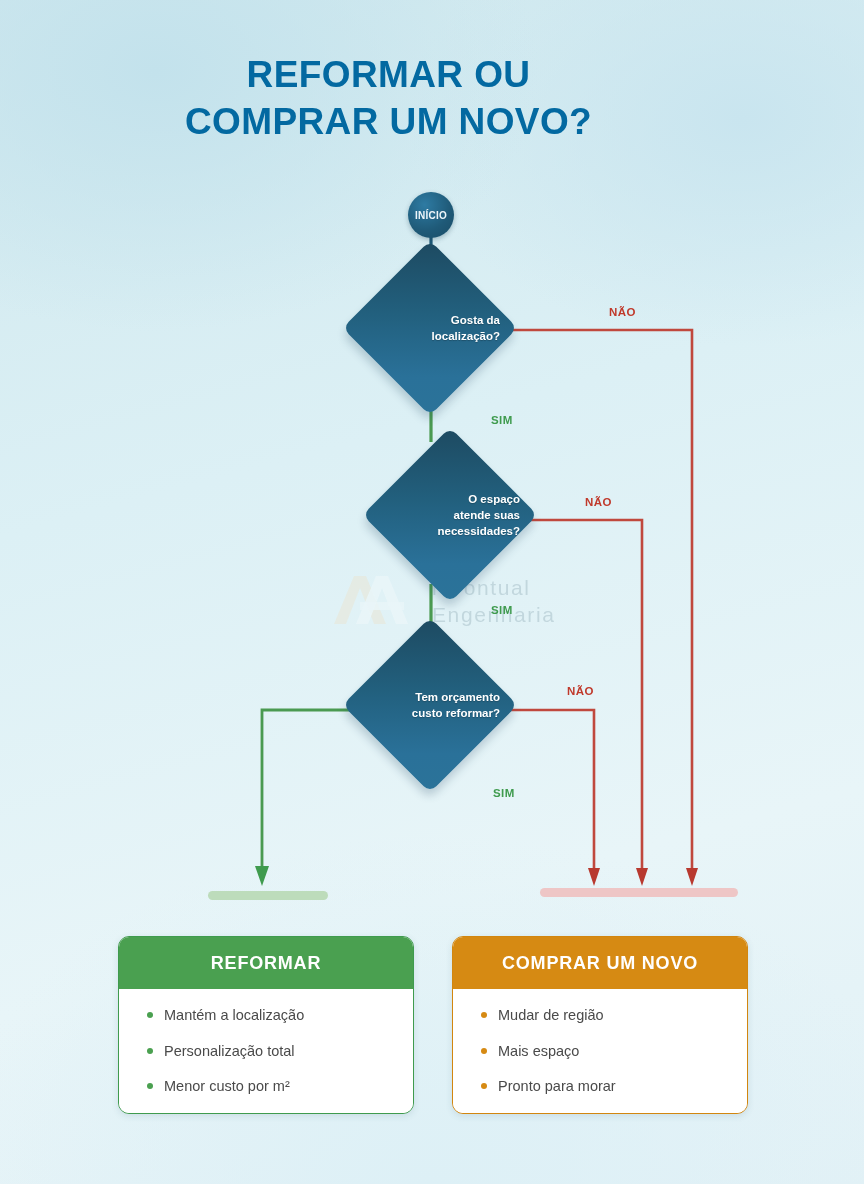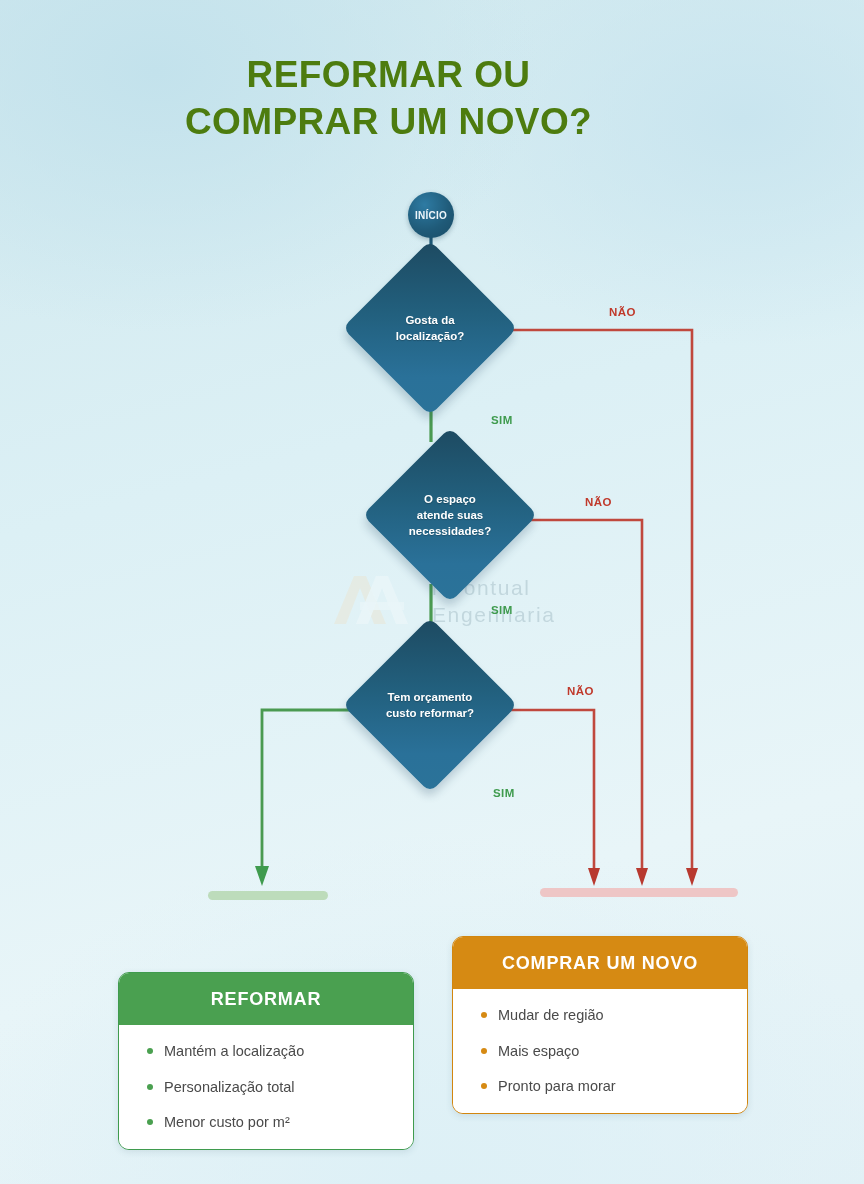--- a/index.html
+++ b/index.html
@@ -30,21 +30,21 @@
   #title {
     position: absolute;
     left: 0;
     top: 52px;
     width: 777px;
     text-align: center;
     font-size: 37px;
     font-weight: bold;
     line-height: 1.26;
     letter-spacing: 0.4px;
-    color: #4d7c0f;
+    color: #0369a1;
   }
   #title .tline { display: block; }
 
   
   #watermark {
     position: absolute;
     left: 360px;
     top: 572px;
     width: 260px;
     height: 60px;
@@ -117,21 +117,21 @@
     margin-top: -62px;
     transform: rotate(45deg);
     border-radius: 9px;
     background: linear-gradient(135deg, #1d4a61 0%, #22607e 42%, #2a7199 78%, #2b7399 100%);
     box-shadow: 4px 5px 9px rgba(30,70,95,0.22);
   }
   .diamond .dtext {
     position: relative;
     z-index: 2;
     width: 140px;
-    text-align: center;
+    text-align: right;
     color: #ffffff;
     font-size: 11.5px;
     font-weight: bold;
     line-height: 1.42;
     text-shadow: 0 1px 1px rgba(0,0,0,0.22);
   }
 
   #diamond-1 { left: 342px; top: 240px; }
   #diamond-2 { left: 362px; top: 427px; }
   #diamond-3 { left: 342px; top: 617px; }
@@ -205,21 +205,21 @@
     width: 6px;
     height: 6px;
     border-radius: 50%;
     margin-right: 11px;
     margin-top: 6px;
     flex: 0 0 auto;
   }
 
   #card-reformar {
     left: 118px;
-    top: 972px;
+    top: 936px;
     width: 294px;
     border: 1.6px solid #3f9b4e;
   }
   #card-reformar .card-head { background: #4aa050; }
   #card-reformar .bullet { background: #4aa050; }
 
   #card-comprar {
     left: 452px;
     top: 936px;
     width: 294px;

